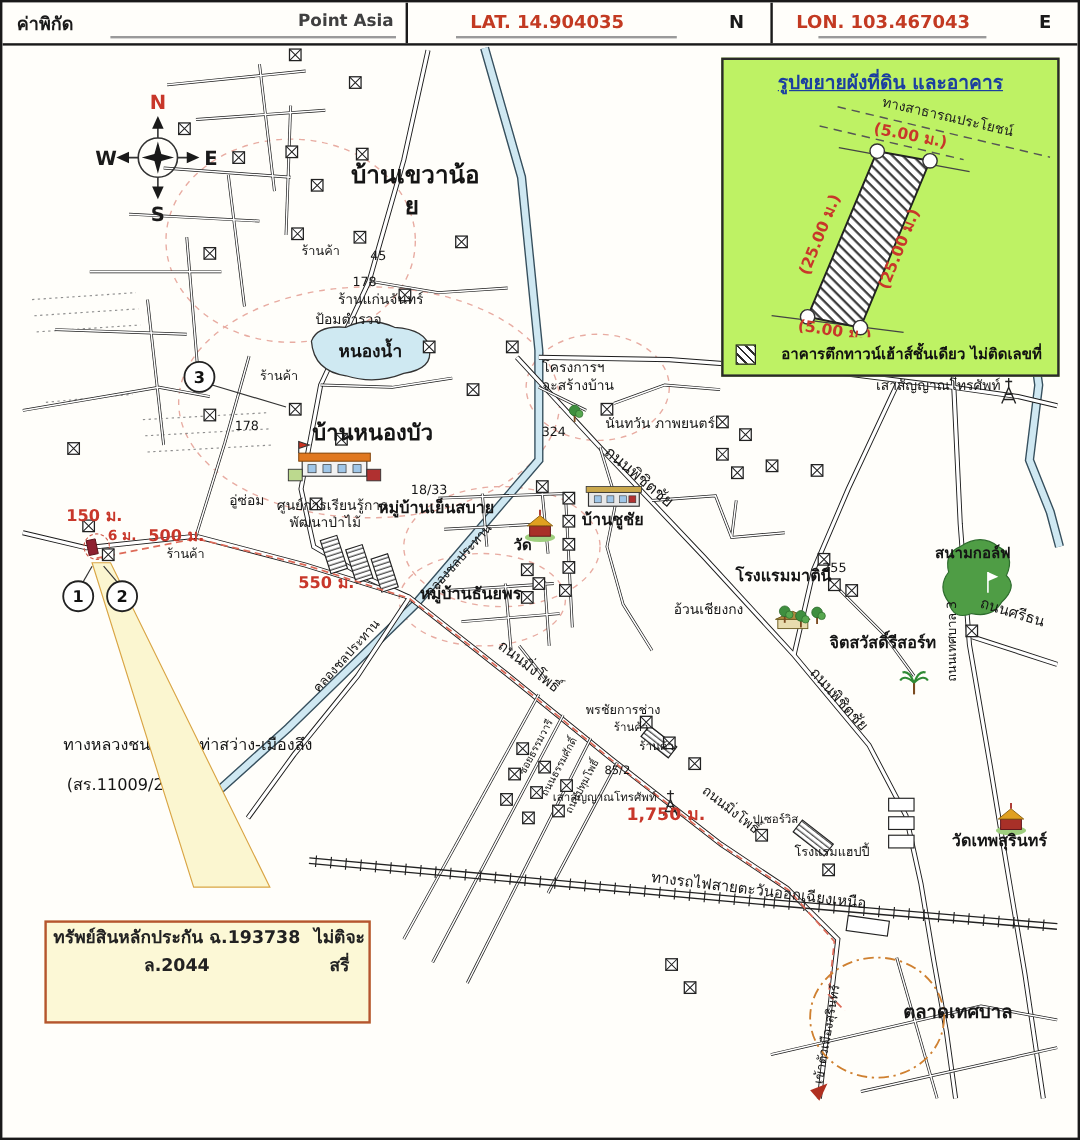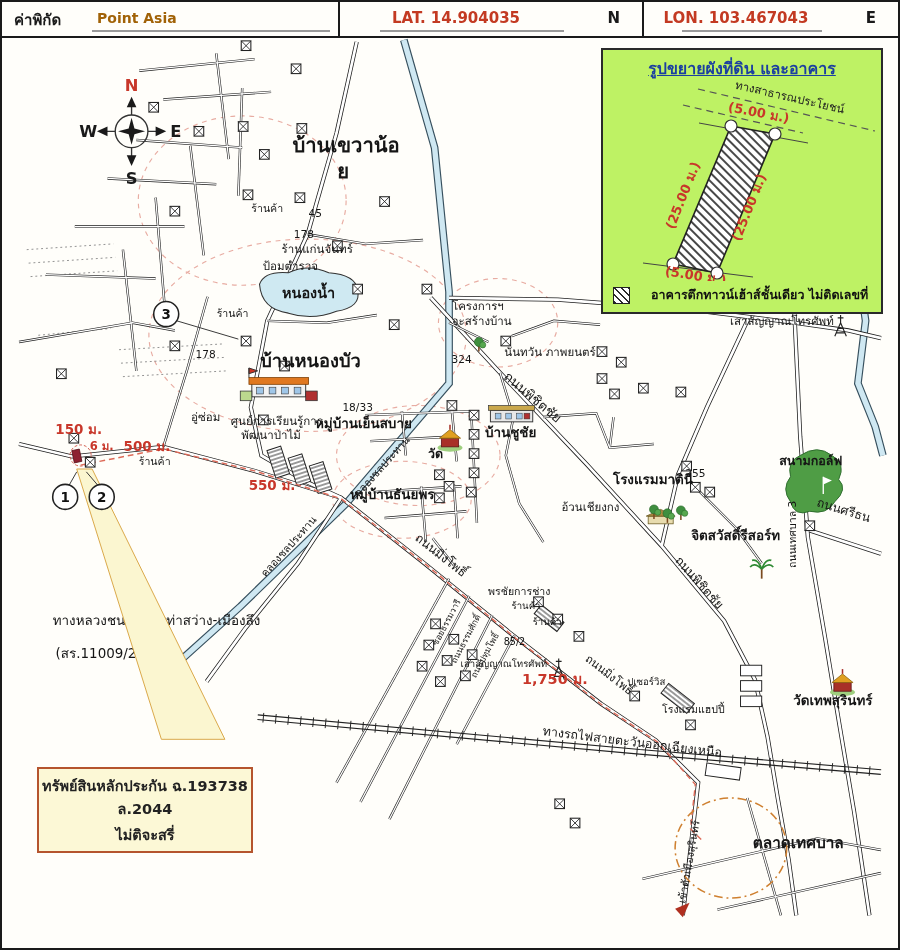--- a/index.html
+++ b/index.html
@@ -6,43 +6,43 @@
   .page{position:relative;width:900px;height:950px;margin:0 auto;background:#fffefa;
         border:2px solid #1a1a1a;box-sizing:border-box;overflow:hidden;
         font-family:"DejaVu Sans","Liberation Sans",sans-serif;}
   
   .hdr{position:relative;height:34px;border-bottom:2px solid #1a1a1a;display:flex;}
   .hcell{position:relative;height:100%;box-sizing:border-box;}
   .c1{width:338px;border-right:2px solid #1a1a1a;}
   .c2{width:304px;border-right:2px solid #1a1a1a;}
   .c3{flex:1;}
   .hlbl{position:absolute;left:12px;top:6px;font-size:15px;font-weight:bold;color:#1a1a1a;}
-  .hbrand{position:absolute;left:95px;right:10px;top:8px;text-align:left;font-size:14px;font-weight:bold;color:#a16207;}
+  .hbrand{position:absolute;left:95px;right:10px;top:8px;text-align:right;font-size:14px;font-weight:bold;color:#404040;}
   .hval{position:absolute;left:0;right:70px;top:7px;text-align:center;font-size:15px;font-weight:bold;color:#c33a22;}
   .hdir{position:absolute;right:22px;top:7px;font-size:15px;font-weight:bold;color:#1a1a1a;}
   .ul{position:absolute;height:2px;background:#9a9a9a;bottom:4px;}
   .c1 .ul{left:90px;right:8px;}
   .c2 .ul{left:40px;right:78px;}
   .c3 .ul{left:38px;right:76px;}
   
   .map{position:absolute;left:0;top:36px;width:896px;height:912px;}
   .map svg.base{position:absolute;left:0;top:0;}
   
   .inset{position:absolute;left:599px;top:10px;width:282px;height:266px;background:#bef264;
          border:2px solid #2a2a2a;box-sizing:border-box;z-index:5;}
   .inset-title{margin-top:6px;text-align:center;font-size:16px;font-weight:bold;color:#1b3fa0;
                text-decoration:underline;}
   .inset-legend{position:absolute;left:10px;bottom:7px;display:flex;align-items:center;gap:21px;}
   .sw{width:17px;height:17px;border:1.4px solid #222;box-sizing:border-box;
       background:repeating-linear-gradient(45deg,#2c2c2c 0 1.6px,#fff 1.6px 5px);}
   .legtxt{font-size:12.5px;font-weight:bold;color:#111;}
   
-  .callout{position:absolute;left:35px;top:729px;width:216px;height:86px;background:#fcf8d6;
+  .callout{position:absolute;left:35px;top:729px;width:272px;height:86px;background:#fcf8d6;
            border:2px solid #b5552e;box-sizing:border-box;z-index:4;
-           display:flex;flex-direction:column;justify-content:center;gap:3px;}
+           display:flex;justify-content:center;gap:3px;}
   .callout div{text-align:center;font-size:14.5px;font-weight:bold;color:#222;}
 </style>
 </head>
 <body>
 
 <div class="page">
 
   <div class="hdr">
     <div class="hcell c1">
       <span class="hlbl">ค่าพิกัด</span>

